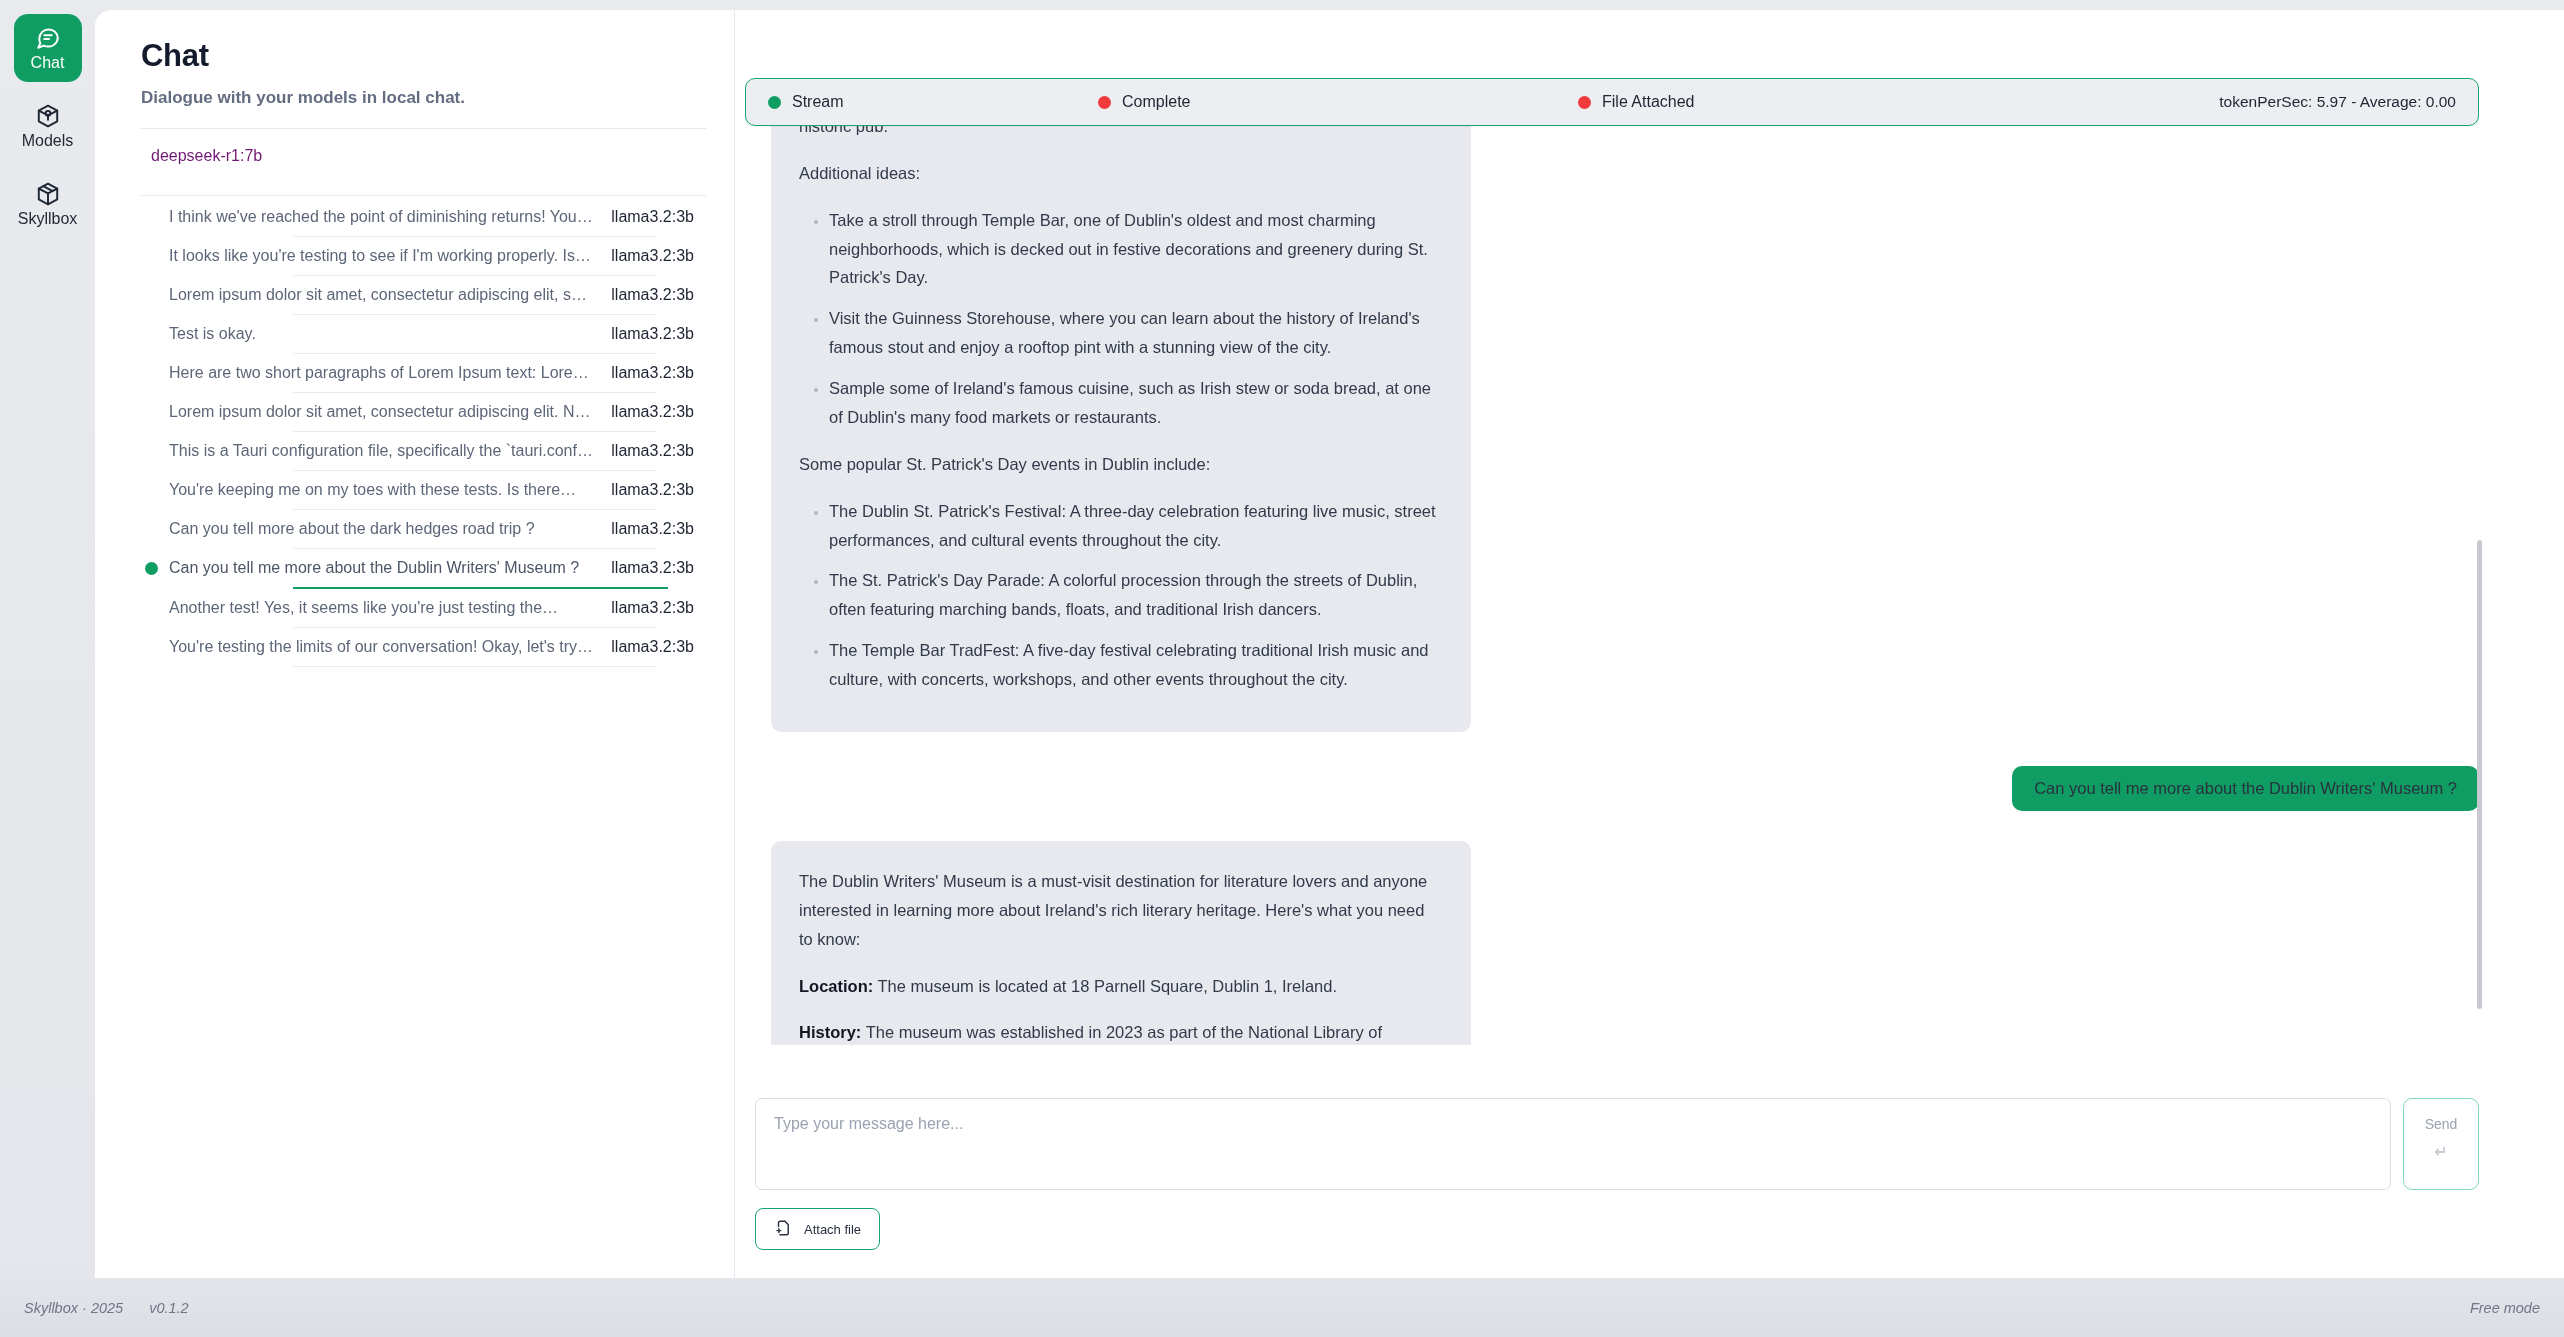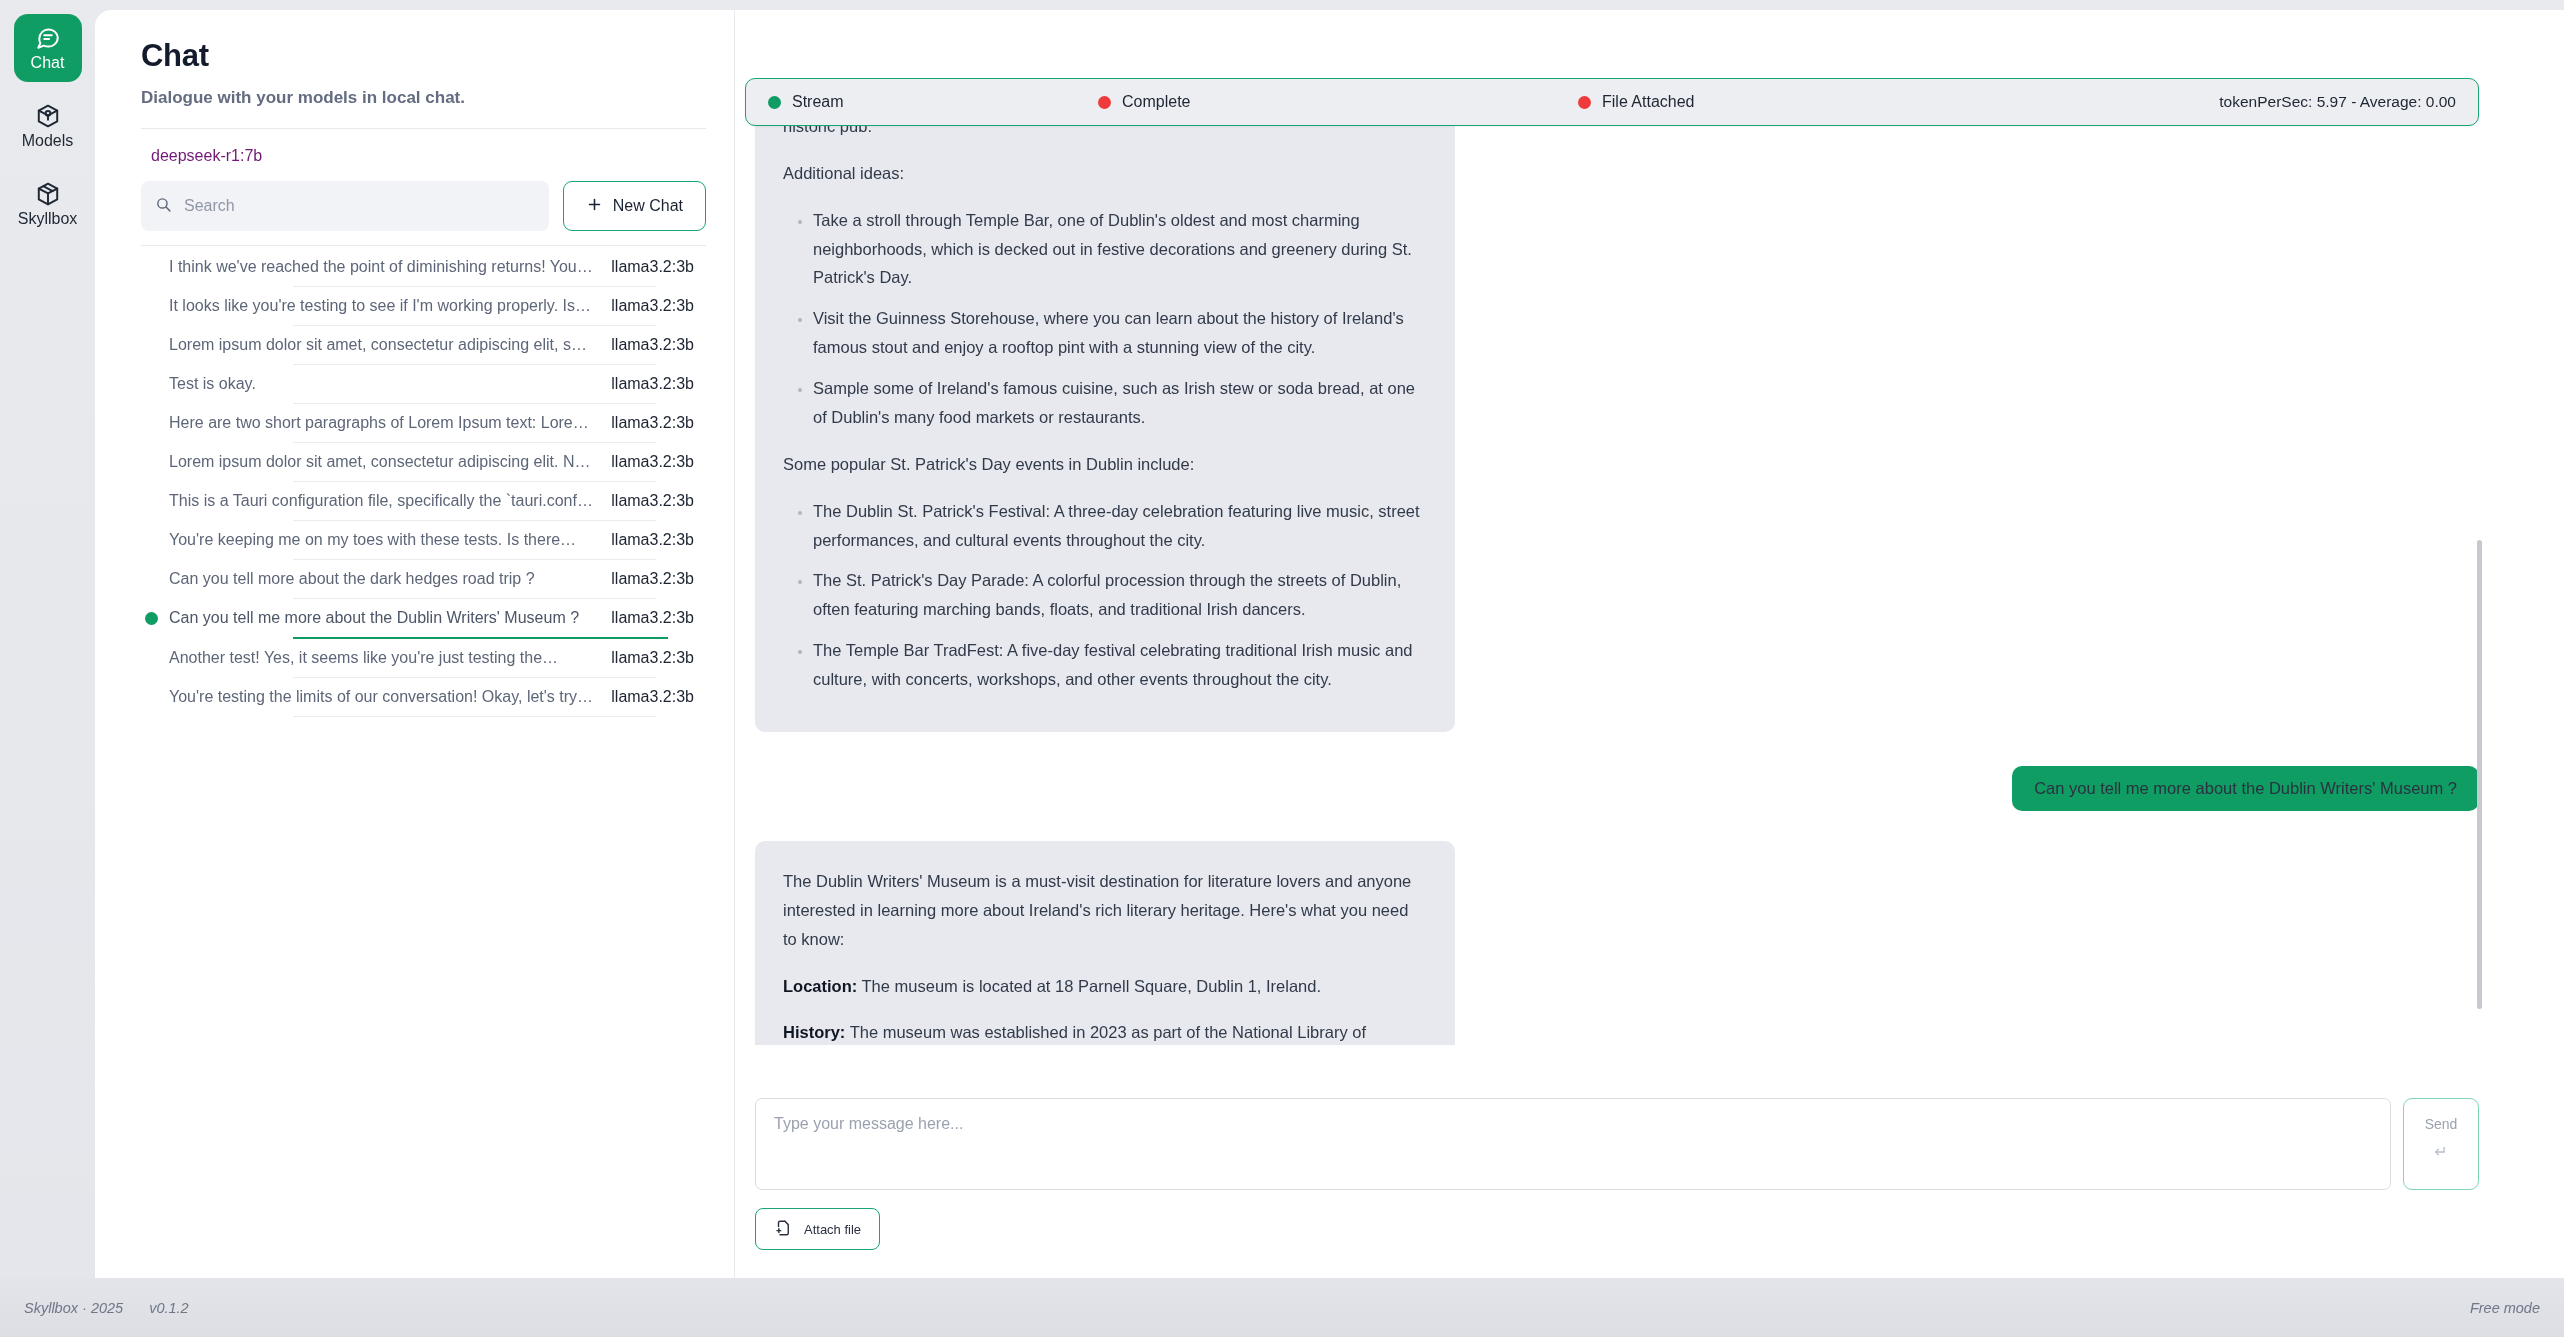--- a/index.html
+++ b/index.html
@@ -147,21 +147,21 @@
   .status-item .sdot { width: 13px; height: 13px; border-radius: 50%; }
   .status-spacer { flex: 1 1 auto; }
   .status-metric { font-size: 15.5px; color: #1e2533; }
 
   .messages {
     flex: 1 1 auto; min-height: 0;
     padding: 115px 85px 0 20px;
     overflow: hidden;
     position: relative;
   }
-  .msg { display: flex; margin-bottom: 0; }
+  .msg { display: flex; margin-bottom: 0; margin-left: 16px; }
   .msg.assistant { justify-content: flex-start; }
   .msg.user { justify-content: flex-end; }
   .bubble-assistant {
     background: #e7e9ee;
     border-radius: 10px;
     padding: 26px 30px 26px 28px;
     max-width: 700px;
     color: #323a4a;
     font-size: 16.5px;
     line-height: 1.75;
@@ -288,40 +288,20 @@
     </nav>
 
     <div class="card">
 
       <section class="chat-panel">
         <h1 class="panel-title">Chat</h1>
         <div class="panel-sub">Dialogue with your models in local chat.</div>
         <div class="hr"></div>
         <div class="model-name">deepseek-r1:7b</div>
 
-        <div class="search-row">
-          <div class="search-box">
-            <span>
-              <svg width="17" height="17" viewBox="0 0 24 24" fill="none" stroke="#5d6678" stroke-width="2" stroke-linecap="round">
-                <circle cx="10.5" cy="10.5" r="6.5"></circle>
-                  <line x1="15.5" y1="15.5" x2="21" y2="21"></line>
-              </svg>
-            </span>
-            <input type="text" placeholder="Search" style="">
-          </div>
-          <button class="new-chat-btn">
-            <span>
-              <svg width="17" height="17" viewBox="0 0 24 24" fill="none" stroke="#1b2332" stroke-width="2.2" stroke-linecap="round">
-                <line x1="12" y1="5" x2="12" y2="19"></line>
-                  <line x1="5" y1="12" x2="19" y2="12"></line>
-              </svg>
-            </span>
-            <span>New Chat</span>
-          </button>
-        </div>
         <div class="list-divider"></div>
 
         <div class="conv-list" id="conv-list">
             <div class="conv-item">
               <span class="conv-dot"></span>
               <span class="conv-title">I think we've reached the point of diminishing returns! You're…</span>
               <span class="conv-model">llama3.2:3b</span>
             </div>
             <div class="conv-sep"></div>
             <div class="conv-item">

